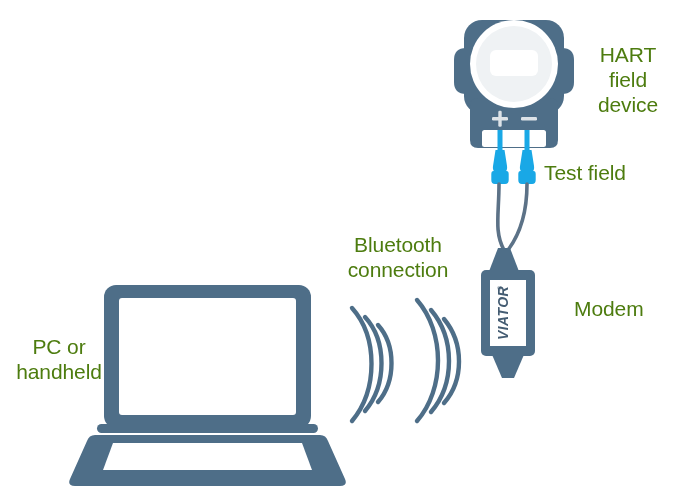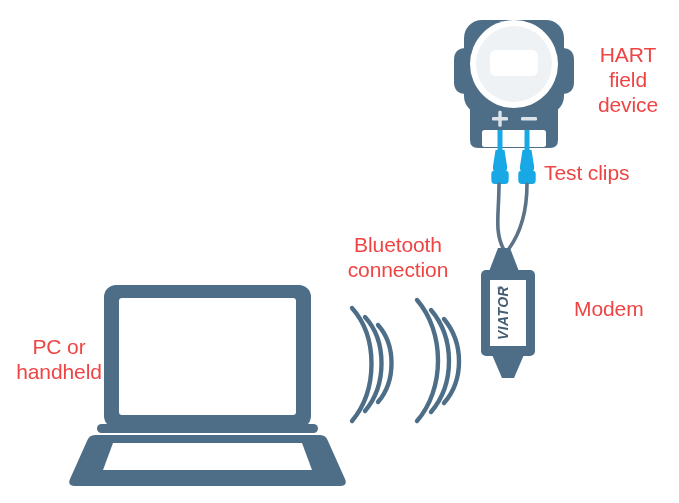--- a/index.html
+++ b/index.html
@@ -20,21 +20,21 @@
     overflow: hidden;
   }
   #diagram-svg {
     position: absolute;
     left: 0;
     top: 0;
     display: block;
   }
   .label {
     position: absolute;
-    color: #ef4444;
+    color: #4d7c0f;
     font-size: 21px;
     line-height: 25px;
     white-space: pre-line;
     letter-spacing: -0.1px;
   }
   #label-hart-field-device {
     left: 586px;
     top: 42px;
     text-align: center;
     width: 84px;
@@ -163,21 +163,21 @@
 
       <rect x="172" y="456" width="72" height="12" rx="1.5" ry="1.5" fill="#FFFFFF"></rect>
     </g>
 
   </svg>
 
   <div class="label" id="label-hart-field-device">HART
 field
 device</div>
 
-  <div class="label" id="label-test-clips">Test clips</div>
+  <div class="label" id="label-test-clips">Test field</div>
 
   <div class="label" id="label-modem">Modem</div>
 
   <div class="label" id="label-bluetooth-connection">Bluetooth
 connection</div>
 
   <div class="label" id="label-pc-or-handheld">PC or
 handheld</div>
 
 </div>

